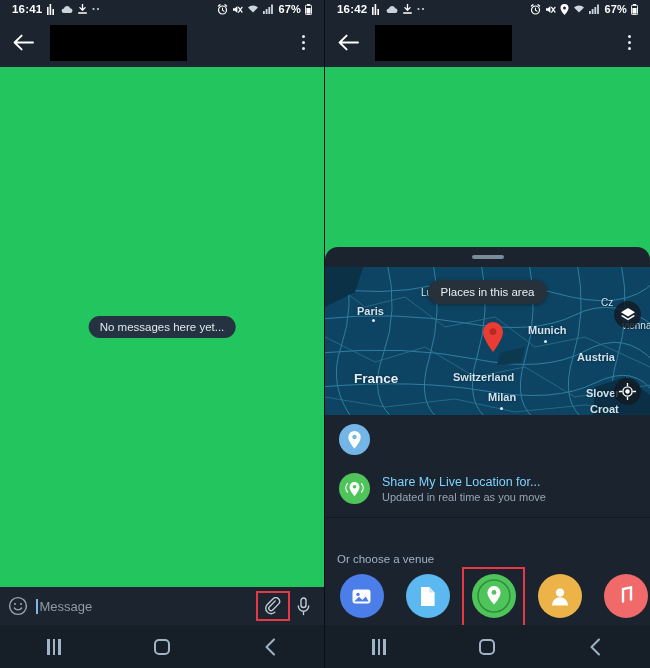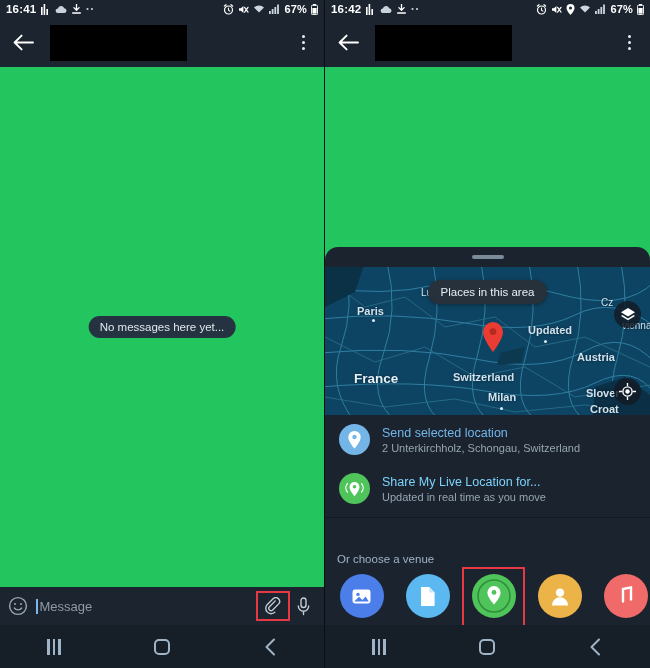--- a/index.html
+++ b/index.html
@@ -9,21 +9,21 @@
     font-family:"Liberation Sans", sans-serif;
     color:#e6eaee;
   }
   .screens { display:flex; width:650px; height:668px; }
   .phone { width:325px; height:668px; position:relative; background:#151d26; overflow:hidden; }
   .phone.left { border-right:1px solid #0a0e13; }
 
   
   .statusbar {
     height:18px; background:#1c252f; display:flex; align-items:center;
-    padding:0 6px; font-size:11px; color:#ffffff; letter-spacing:.2px;gap:48px;
+    padding:0 12px; font-size:11px; color:#ffffff; letter-spacing:.2px;gap:48px;
   }
   .sb-left { display:flex; align-items:center; gap:5px; }
   .sb-right { margin-left:auto; display:flex; align-items:center; gap:4px; }
   .sb-time { font-size:11.5px; font-weight:600; }
   .sb-ico { display:inline-flex; align-items:center; }
   .sb-ico svg { display:block; }
   .sb-pct { font-size:11px; font-weight:600; }
 
   
   .toolbar {
@@ -375,21 +375,21 @@
           <path d="M0 70 L50 95 L100 80 L150 110 L200 100 L250 130 L325 118" stroke="#2b738f" stroke-width=".8" fill="none"></path>
           <path d="M0 130 L60 140 L130 132 L190 145 L260 138 L325 146" stroke="#2b738f" stroke-width=".8" fill="none"></path>
           <path d="M-5 -5 L40 -5 L30 25 L0 40 Z" fill="#0b3146"></path>
           <path d="M270 120 L300 110 L325 128 L325 148 L268 148 Z" fill="#0b2f44"></path>
           <path d="M175 86 L200 80 L196 96 L172 98 Z" fill="#0c3850"></path>
         </svg>
 
         <div class="map-label med" style="left:32px; top:38px;">Paris</div>
         <div class="map-dot" style="left:47px; top:52px;"></div>
         <div class="map-label" style="left:96px; top:20px;">Luxembourg</div>
-        <div class="map-label med" style="left:203px; top:57px;">Updated</div>
+        <div class="map-label med" style="left:203px; top:57px;">Munich</div>
         <div class="map-dot" style="left:219px; top:73px;"></div>
         <div class="map-label" style="left:276px; top:30px;">Cz</div>
         <div class="map-label" style="left:297px; top:53px;">vienna</div>
         <div class="map-label med" style="left:252px; top:84px;">Austria</div>
         <div class="map-label big" style="left:29px; top:104px;">France</div>
         <div class="map-label med" style="left:128px; top:104px;">Switzerland</div>
         <div class="map-label med" style="left:163px; top:124px;">Milan</div>
         <div class="map-dot" style="left:175px; top:140px;"></div>
         <div class="map-label med" style="left:261px; top:120px;">Slover</div>
         <div class="map-label med" style="left:265px; top:136px;">Croat</div>
@@ -418,24 +418,20 @@
         </div>
       </div>
 
       <div class="loc-row">
         <div class="loc-ic blue">
           <svg width="15" height="18" viewBox="0 0 15 18">
               <path d="M7.5 0A6.2 6.2 0 0 0 1.3 6.2c0 4.6 6.2 11.3 6.2 11.3s6.2-6.7 6.2-11.3A6.2 6.2 0 0 0 7.5 0z" fill="#fff"></path>
               <circle cx="7.5" cy="6" r="2.2" fill="#74b5e8"></circle>
             </svg>
         </div>
-        <div class="loc-txt">
-          <span class="loc-title blue">Send selected location</span>
-          <span class="loc-sub">2 Unterkirchholz, Schongau, Switzerland</span>
-        </div>
       </div>
 
       <div class="loc-row">
         <div class="loc-ic green">
           <svg width="21" height="18" viewBox="0 0 21 18">
               <path d="M10.5 2A5 5 0 0 0 5.5 7c0 3.8 5 9.2 5 9.2s5-5.4 5-9.2A5 5 0 0 0 10.5 2z" fill="#fff"></path>
               <circle cx="10.5" cy="6.8" r="1.8" fill="#4fc45a"></circle>
               <path d="M3.4 3.6a6.4 6.4 0 0 0 0 8.4M17.6 3.6a6.4 6.4 0 0 1 0 8.4" stroke="#fff" stroke-width="1.3" fill="none" stroke-linecap="round"></path>
             </svg>
         </div>

